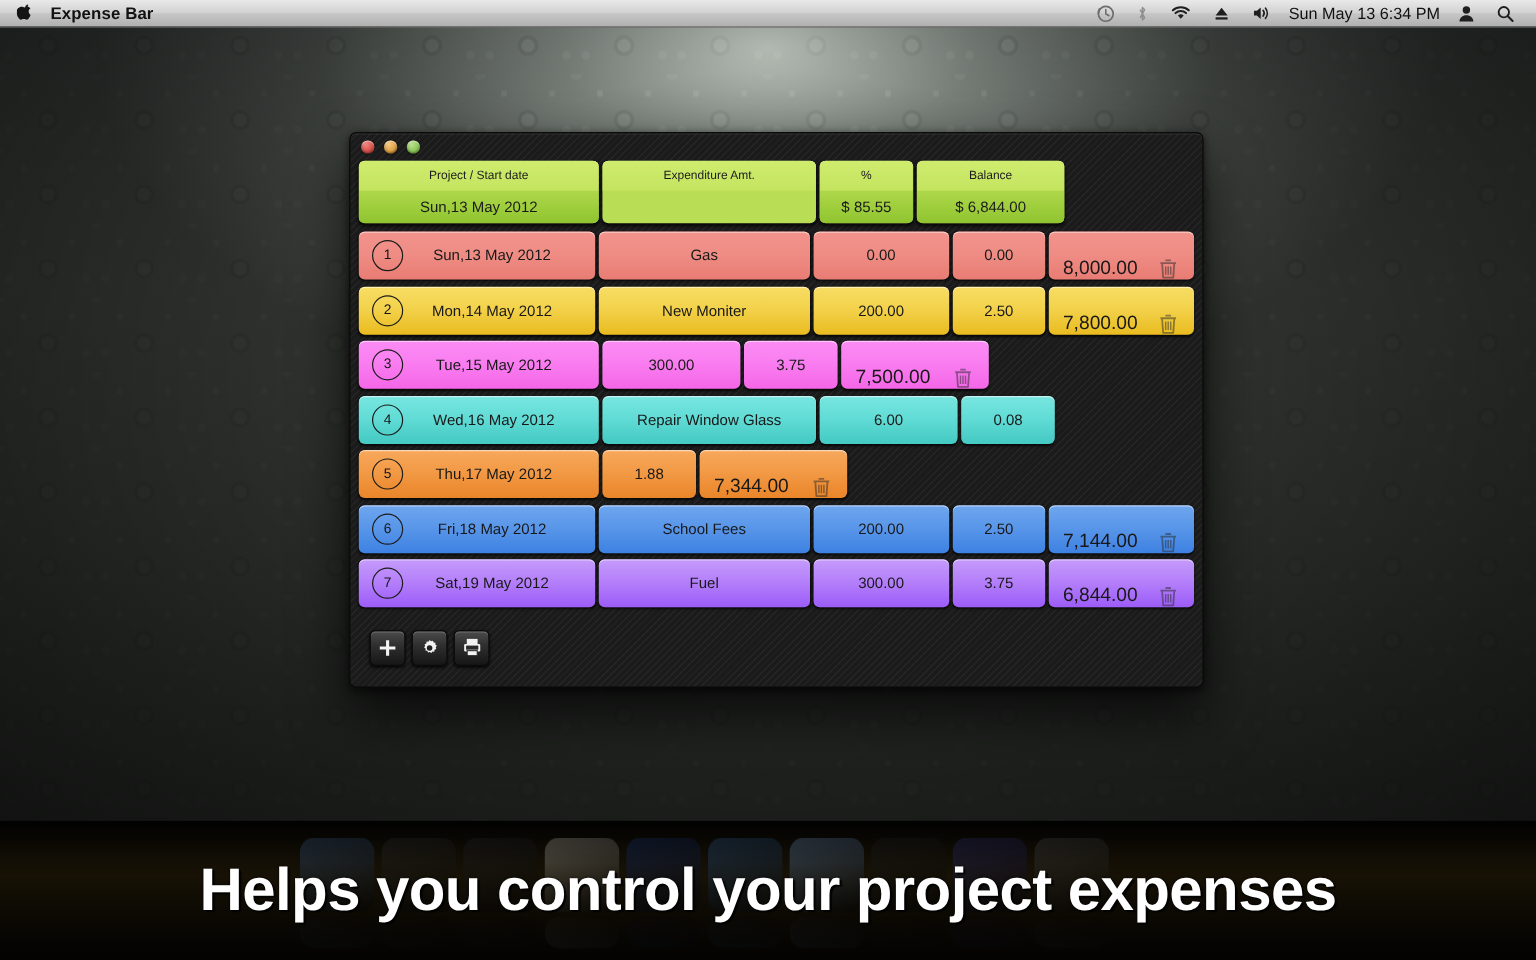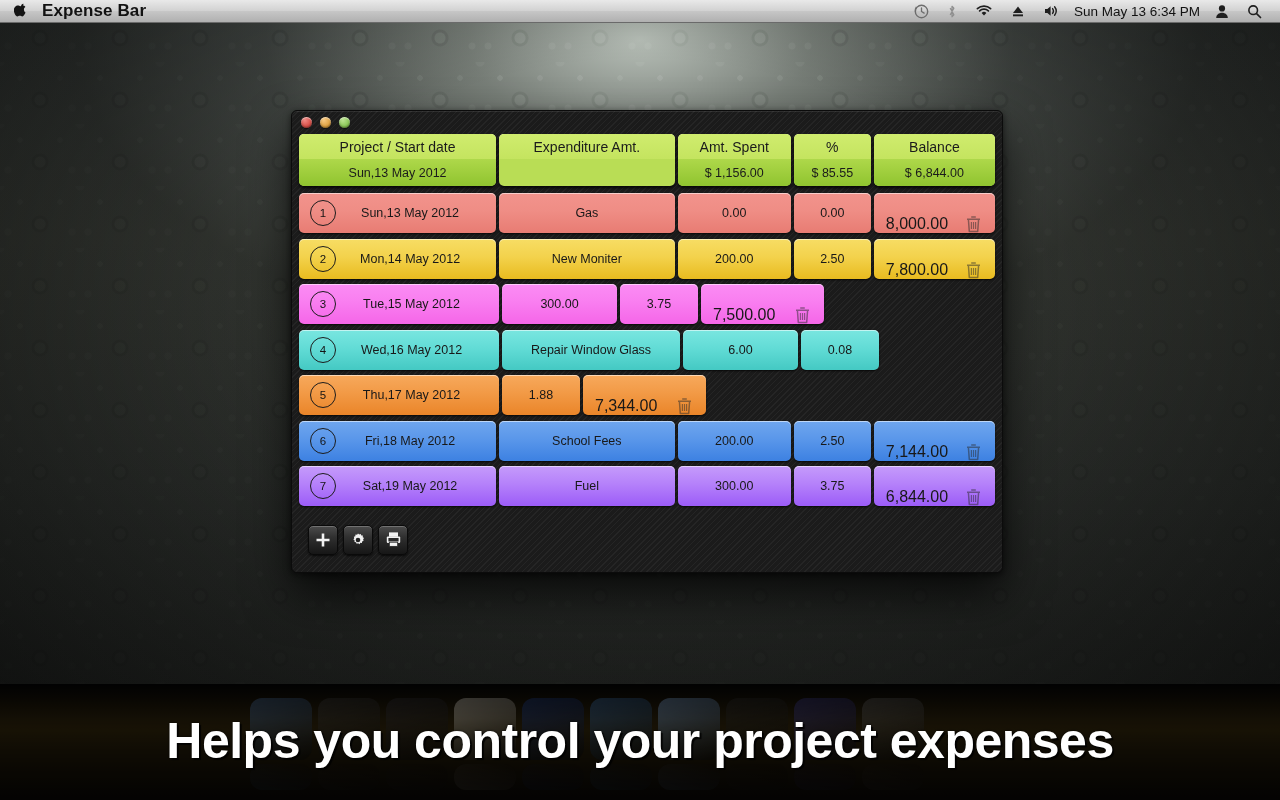--- a/index.html
+++ b/index.html
@@ -45,21 +45,21 @@
   #menubar {
     position:absolute; left:0; top:0; width:1280px; height:23px;
     background:linear-gradient(180deg,#e9e9e9 0%, #d2d2d2 48%, #c6c6c6 52%, #b0b0b0 100%);
     border-bottom:1px solid #6a6a6a;
     display:flex; align-items:center;
     z-index:30;
     font-size:13px; color:#121212;
   }
   .mb-left { display:flex; align-items:center; gap:0; padding-left:10px; }
   .mb-apple { width:22px; display:flex; justify-content:center; }
-  .mb-title { font-weight:bold; font-size:17px; margin-left:10px; letter-spacing:0.1px; }
+  .mb-title { font-weight:bold; font-size:14px; margin-left:10px; letter-spacing:0.1px; }
   .mb-right { margin-left:auto; display:flex; align-items:center; gap:0; padding-right:9px; }
   .mb-item { display:flex; align-items:center; justify-content:center; height:23px; padding:0 9px; }
   .mb-clock { font-size:13.5px; color:#111; padding:0 6px; white-space:nowrap; }
 
   
   #window {
     position:absolute; left:291px; top:110px; width:712px; height:463px;
     border-radius:6px;
     background-color:#1b1b1b;
     background-image:repeating-linear-gradient(135deg,
@@ -93,21 +93,21 @@
   .c-pct     { width:78px; }
   .c-balance { width:123px;align-items:flex-end; }
 
   
   #header-row { margin-bottom:7px; }
   .hcell { height:52px; flex-direction:column; justify-content:stretch; padding:0; overflow:hidden; }
   .hcell .htop {
     height:25px; width:100%;
     display:flex; align-items:center; justify-content:center;
     background:linear-gradient(180deg,#d0ec6e 0%, #c4e45f 100%);
-    font-size:14px; color:#1b1b1b;
+    font-size:10px; color:#1b1b1b;
   }
   .hcell .hbot {
     height:27px; width:100%;
     display:flex; align-items:center; justify-content:center;
     background:linear-gradient(180deg,#aed84a 0%, #9ccc3a 60%, #8fc42f 100%);
     font-size:12.5px; color:#1b1b1b;
   }
   .hcell { background:#b9dd55;
     box-shadow:inset 0 1px 0 rgba(255,255,255,0.75), 0 2px 3px rgba(0,0,0,0.8); }
 
@@ -249,24 +249,20 @@
   <div id="table">
 
     <div class="row" id="header-row">
       <div class="cell hcell c-project">
         <div class="htop">Project / Start date</div>
         <div class="hbot">Sun,13 May 2012</div>
       </div>
       <div class="cell hcell c-expend">
         <div class="htop">Expenditure Amt.</div>
       </div>
-      <div class="cell hcell c-spent">
-        <div class="htop">Amt. Spent</div>
-        <div class="hbot">$ 1,156.00</div>
-      </div>
       <div class="cell hcell c-pct">
         <div class="htop">%</div>
         <div class="hbot">$ 85.55</div>
       </div>
       <div class="cell hcell c-balance">
         <div class="htop">Balance</div>
         <div class="hbot">$ 6,844.00</div>
       </div>
     </div>
 

